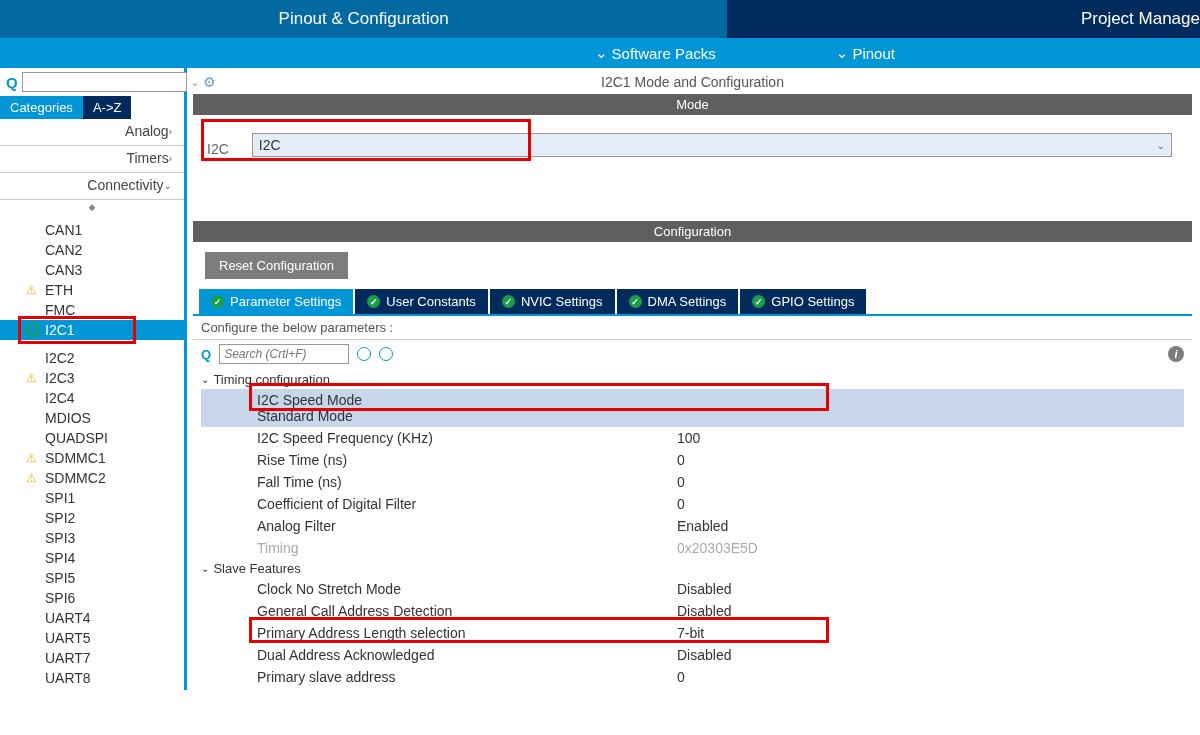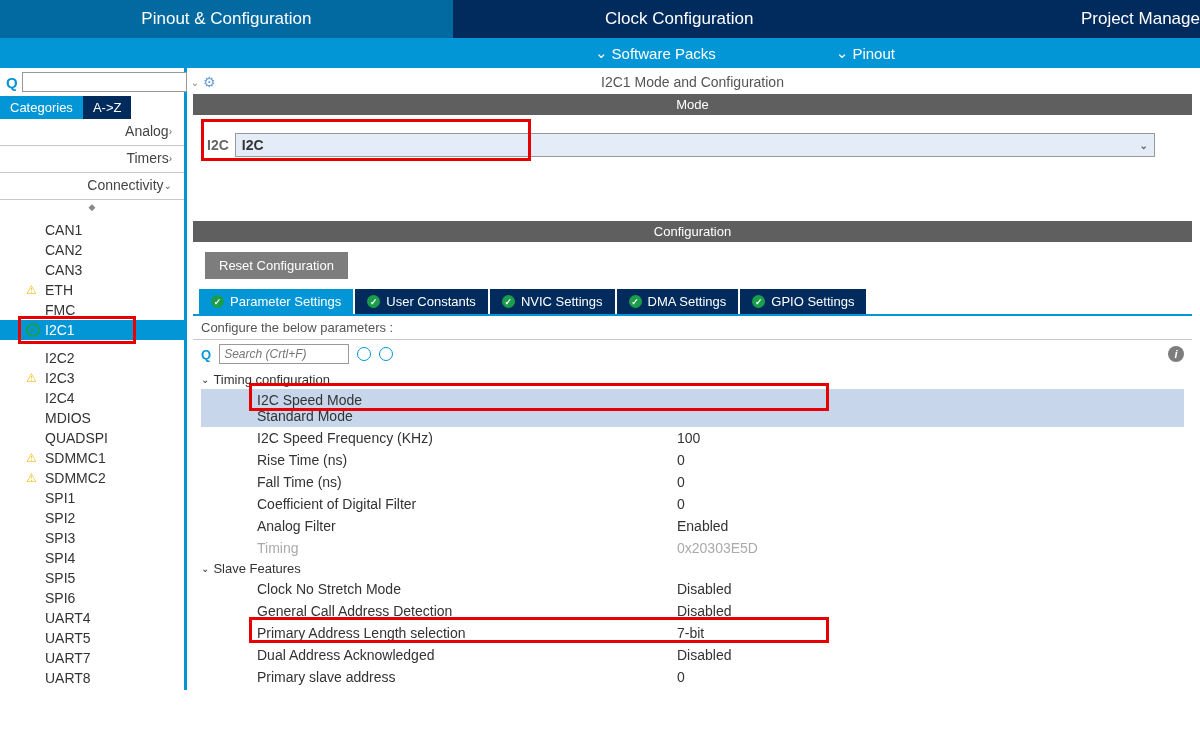--- a/index.html
+++ b/index.html
@@ -34,21 +34,21 @@
 .periph-item.selected { background: #0296d7; color: #fff; }
 .warn-icon { position: absolute; left: 26px; top: 3px; color: #f4b400; font-size: 12px; }
 .check-icon { position: absolute; left: 26px; top: 3px; width: 14px; height: 14px; border-radius: 50%; border: 2px solid #1a9e4b; display: flex; align-items: center; justify-content: center; color: #1a9e4b; font-size: 9px; font-weight: bold; }
 .sort-arrows { text-align: center; color: #888; font-size: 9px; padding: 2px 0; }
 
 .content { flex: 1; padding: 0 8px 0 6px; }
 .title-row { text-align: center; padding: 6px 0 4px; font-size: 14px; color: #555; }
 .mode-bar { background: #5f5f5f; color: #fff; text-align: center; padding: 3px 0; font-size: 13px; }
 
 .mode-box { padding: 18px 14px 60px; }
-.mode-row { display: flex; align-items: center; gap: 6px; position: relative; font-weight: bold; }
+.mode-row { display: flex; align-items: flex-end; gap: 23px; position: relative; }
 .mode-label { font-size: 14px; color: #666; }
 .mode-select { flex: 1; max-width: 920px; height: 24px; border: 1px solid #999; background: #e4ecf7; padding: 0 6px; font-size: 14px; display: flex; align-items: center; justify-content: space-between; cursor: pointer; }
 .red-highlight-1 { position: absolute; border: 3px solid #e60000; left: -6px; top: -14px; width: 330px; height: 42px; pointer-events: none; }
 
 .config-bar { background: #5f5f5f; color: #fff; text-align: center; padding: 3px 0; font-size: 13px; margin-top: 4px; }
 
 .reset-row { padding: 10px 12px 10px; }
 .reset-btn { background: #7d7d7d; color: #fff; border: none; padding: 6px 14px; font-size: 13px; cursor: pointer; }
 
 .config-tabs { display: flex; gap: 2px; padding: 0 6px; background: #fff; }
@@ -75,21 +75,20 @@
 
 .red-highlight-2 { position: absolute; border: 3px solid #e60000; left: 48px; top: -6px; width: 580px; height: 28px; pointer-events: none; }
 .red-highlight-3 { position: absolute; border: 3px solid #e60000; left: 48px; top: -5px; width: 580px; height: 26px; pointer-events: none; }
 .red-highlight-sidebar { position: absolute; border: 3px solid #e60000; left: 18px; top: -4px; width: 118px; height: 28px; pointer-events: none; }
 </style>
 </head>
 <body>
 
 <div class="top-tabs">
   <div class="top-tab active">Pinout &amp; Configuration</div>
-  <div class="top-tab inactive">Clock Configuration</div>
   <div class="top-tab inactive" style="flex:0.65; justify-content:flex-end; padding-right:0;">Project Manage</div>
 </div>
 
 <div class="sub-bar">
   <div style="width:595px"></div>
   <div class="sub-bar-item">
     <span>⌄</span>
     <span>Software Packs</span>
   </div>
   <div style="width:120px"></div>

